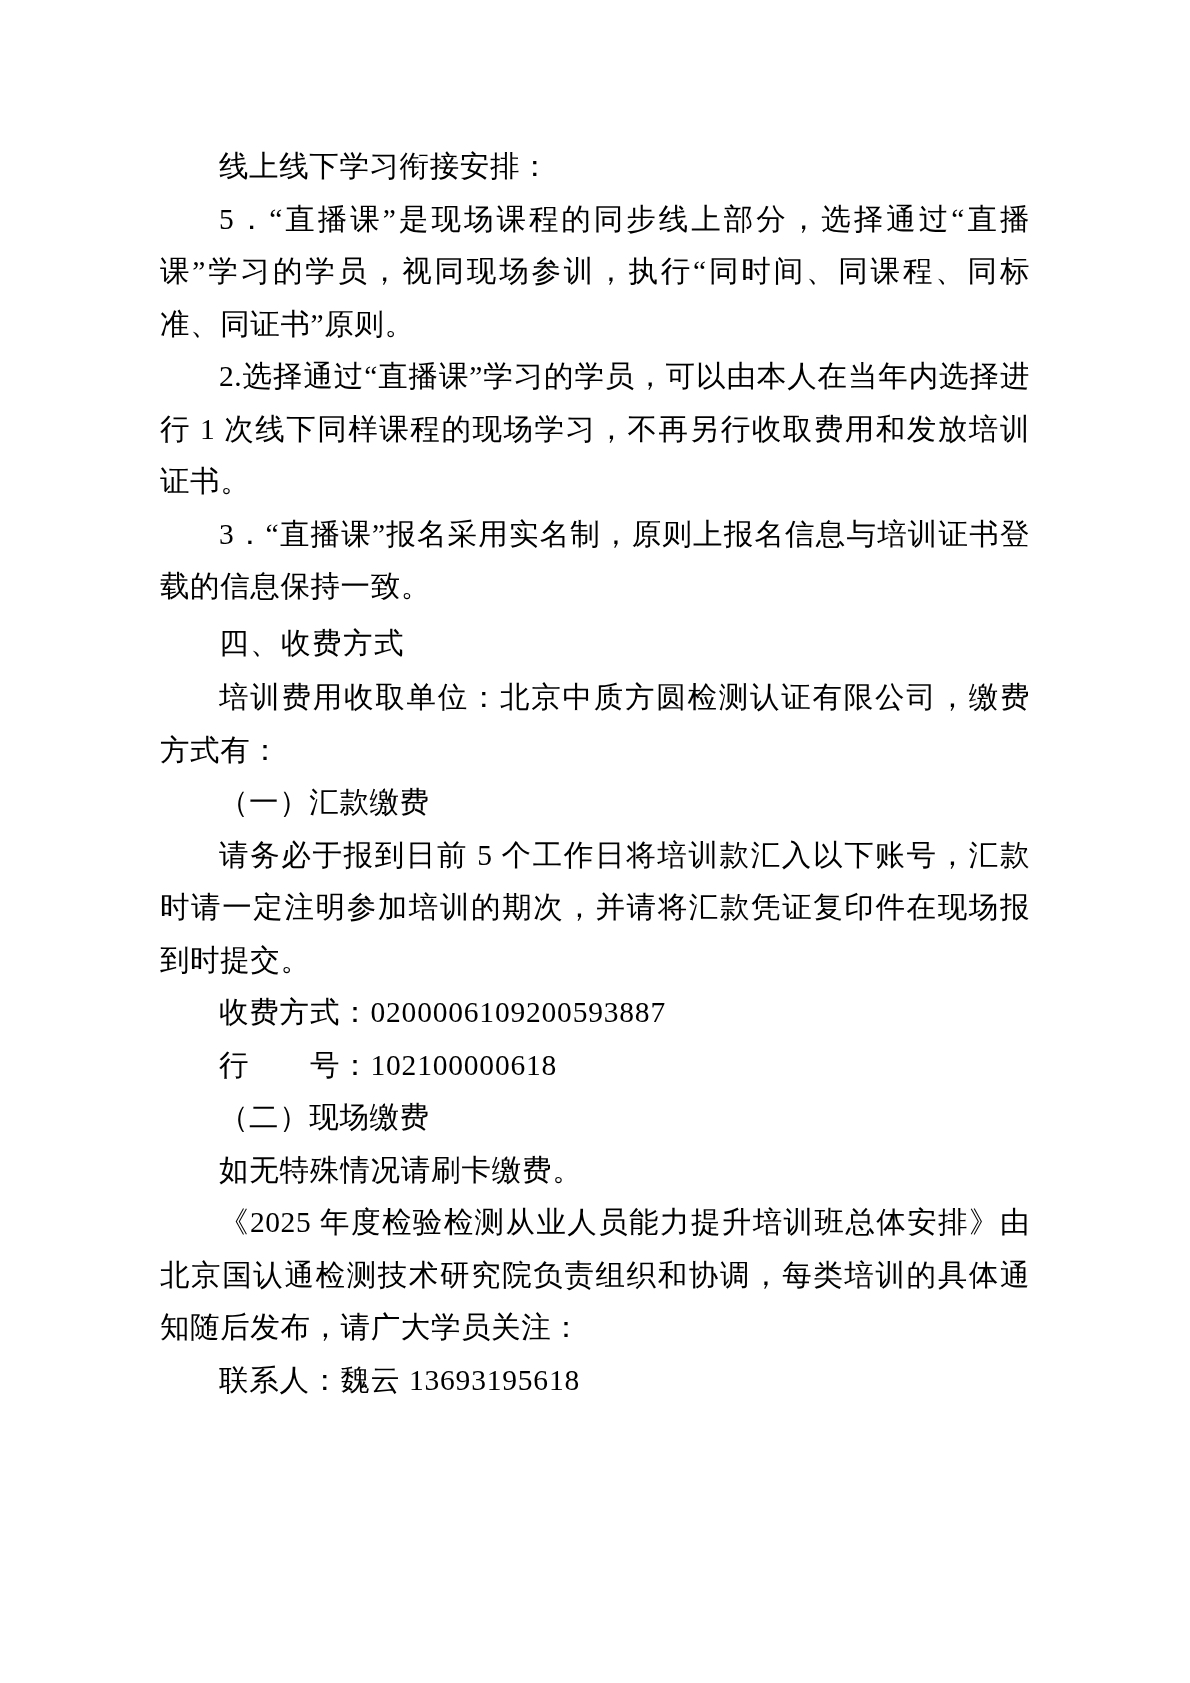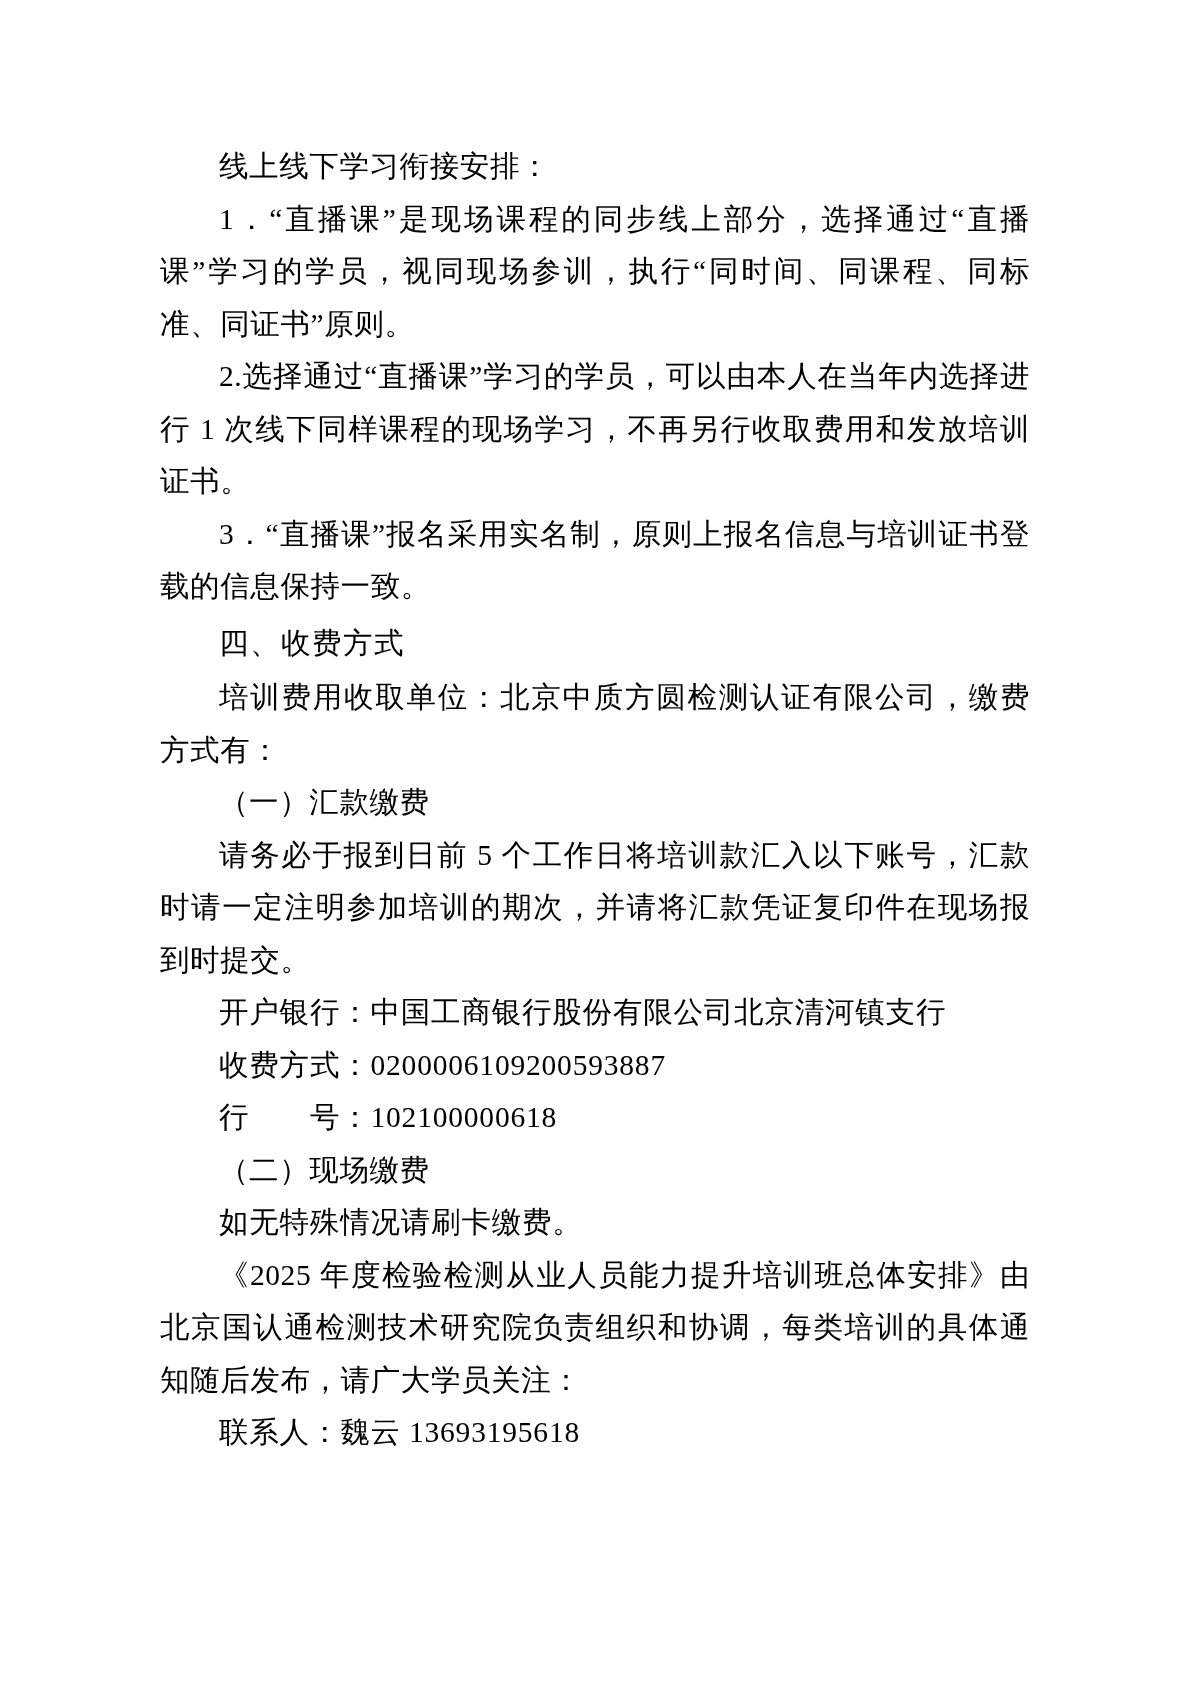--- a/index.html
+++ b/index.html
@@ -48,31 +48,30 @@
     text-indent: 2em;
   }
 </style>
 </head>
 <body>
 
 <div class="page">
   <div class="doc-body">
 
     <p class="para">线上线下学习衔接安排：</p>
-    <p class="para">1．“直播课”是现场课程的同步线上部分，选择通过“直播课”学习的学员，视同现场参训，执行“同时间、同课程、同标准、同证书”原则。</p>
+    <p class="para">5．“直播课”是现场课程的同步线上部分，选择通过“直播课”学习的学员，视同现场参训，执行“同时间、同课程、同标准、同证书”原则。</p>
     <p class="para">2.选择通过“直播课”学习的学员，可以由本人在当年内选择进行 1 次线下同样课程的现场学习，不再另行收取费用和发放培训证书。</p>
     <p class="para">3．“直播课”报名采用实名制，原则上报名信息与培训证书登载的信息保持一致。</p>
 
     <p class="heading">四、收费方式</p>
     <p class="para">培训费用收取单位：北京中质方圆检测认证有限公司，缴费方式有：</p>
 
     <p class="sub-head">（一）汇款缴费</p>
     <p class="para">请务必于报到日前 5 个工作日将培训款汇入以下账号，汇款时请一定注明参加培训的期次，并请将汇款凭证复印件在现场报到时提交。</p>
 
-    <p class="bank-line">开户银行：中国工商银行股份有限公司北京清河镇支行</p>
     <p class="bank-line">收费方式：0200006109200593887</p>
     <p class="bank-line">行　　号：102100000618</p>
 
     <p class="sub-head">（二）现场缴费</p>
     <p class="bank-line">如无特殊情况请刷卡缴费。</p>
 
     <p class="para">《2025 年度检验检测从业人员能力提升培训班总体安排》由北京国认通检测技术研究院负责组织和协调，每类培训的具体通知随后发布，请广大学员关注：</p>
     <p class="bank-line">联系人：魏云 13693195618</p>
 
   </div>

